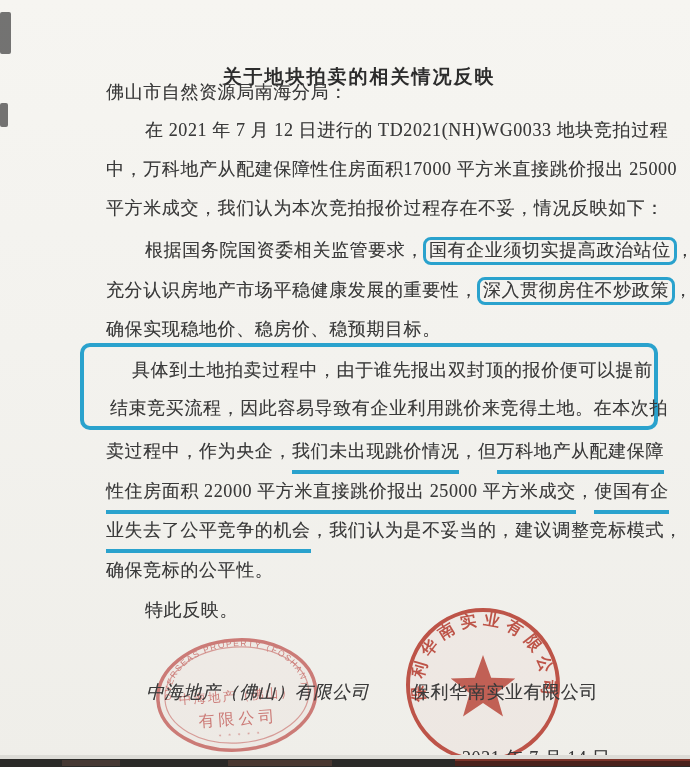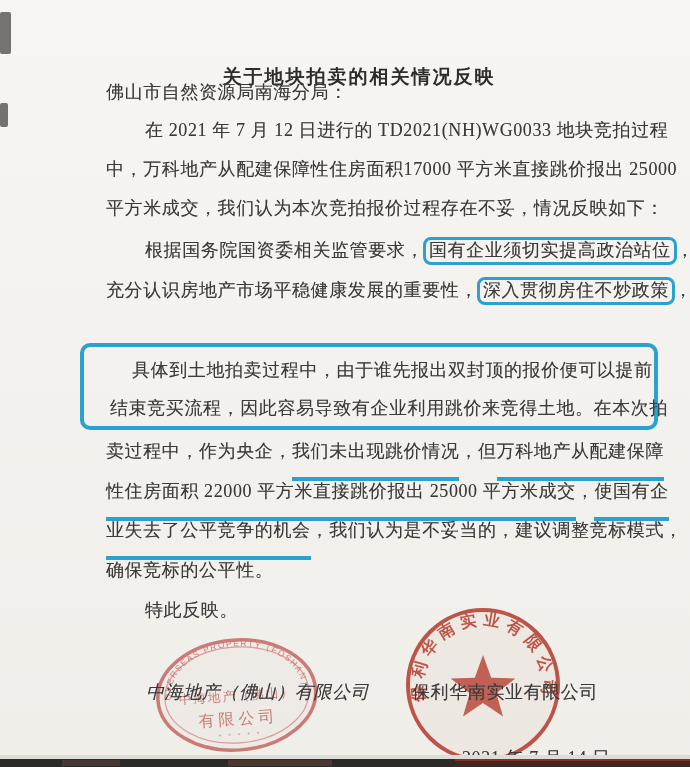--- a/index.html
+++ b/index.html
@@ -42,21 +42,21 @@
     display:inline-block;
     border:3px solid var(--annot);
     border-radius:8px;
     padding:0 3px;
     margin:-4px -1px;
     line-height:1.2;
   }
   .ul{
     display:inline-block;
     border-bottom:4px solid var(--annot);
-    padding-bottom:14px;
+    padding-bottom:7px;
     margin-bottom:-6px;
   }
   .bigbox{
     position:absolute;
     left:80px;top:343px;width:570px;height:79px;
     border:4px solid var(--annot);
     border-radius:10px;
     z-index:1;
   }
   .stamp{position:absolute;z-index:2;}
@@ -99,20 +99,21 @@
   <div class="line" style="top:118px;left:123px;">在 2021 年 7 月 12 日进行的 TD2021(NH)WG0033 地块竞拍过程</div>
   <div class="line" style="top:157px;left:84px;">中，万科地产从配建保障性住房面积17000 平方米直接跳价报出 25000</div>
   <div class="line" style="top:238px;left:123px;">
     <span>根据国务院国资委相关监管要求，</span><span class="boxed">国有企业须切实提高政治站位</span><span>，</span>
   </div>
 
   <div class="line" style="top:196px;left:84px;">平方米成交，我们认为本次竞拍报价过程存在不妥，情况反映如下：</div>
   <div class="line" style="top:278px;left:84px;">
     <span>充分认识房地产市场平稳健康发展的重要性，</span><span class="boxed">深入贯彻房住不炒政策</span><span>，</span>
   </div>
+  <div class="line" style="top:317px;left:84px;">确保实现稳地价、稳房价、稳预期目标。</div>
 
   <div class="bigbox"></div>
 
   <div class="line" style="top:358px;left:110px;">具体到土地拍卖过程中，由于谁先报出双封顶的报价便可以提前</div>
   <div class="line" style="top:396px;left:88px;">结束竞买流程，因此容易导致有企业利用跳价来竞得土地。在本次拍</div>
   <div class="line" style="top:439px;left:84px;">
     <span>卖过程中，作为央企，</span><span class="ul">我们未出现跳价情况</span><span>，但</span><span class="ul">万科地产从配建保障</span>
   </div>
   <div class="line" style="top:479px;left:84px;">
     <span class="ul">性住房面积 22000 平方米直接跳价报出 25000 平方米成交</span><span>，</span><span class="ul">使国有企</span>

